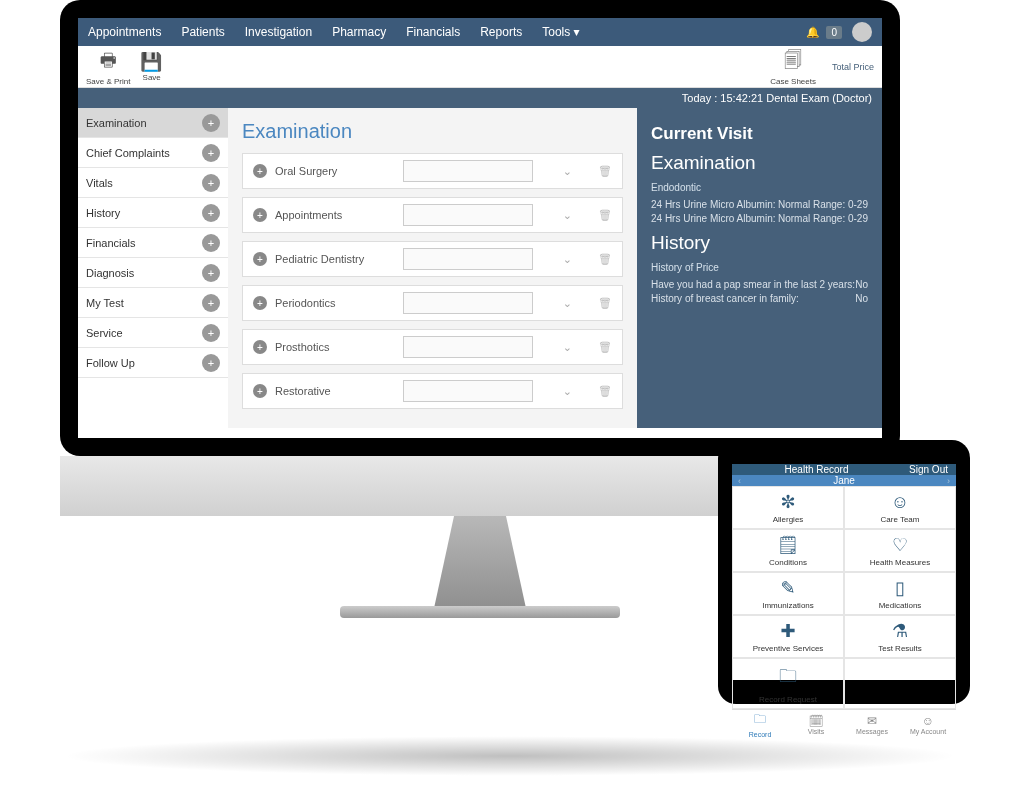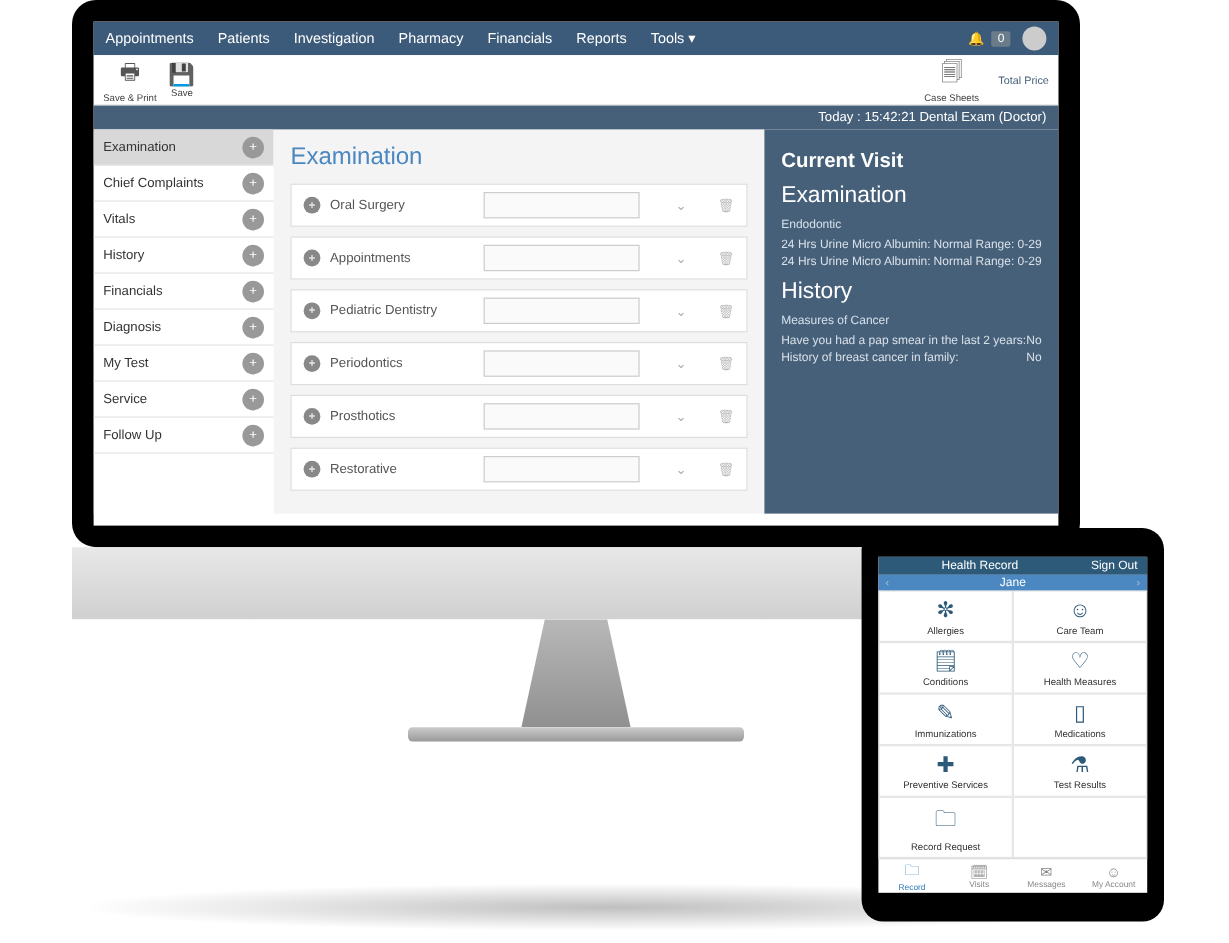--- a/index.html
+++ b/index.html
@@ -55,21 +55,21 @@
 .rightcol h3 { font-size: 17px; font-weight: 700; margin: 6px 0; }
 .rightcol h2 { font-size: 19px; font-weight: 400; margin: 8px 0; }
 .rightcol h4 { font-size: 10px; font-weight: 400; margin: 6px 0; color: #d4e0ea; }
 .kv { display: flex; margin: 3px 0; font-size: 10px; }
 .kv .k { flex: 1; color: #d8e0e8; }
 .kv .v { color: #d8e0e8; }
 
 
 .tablet { position: absolute; left: 718px; top: 440px; width: 252px; }
 .tablet-bezel { background: #000; border-radius: 18px; padding: 24px 14px; }
-.tablet-screen { background: #fff; width: 100%; height: 280px; display: flex; flex-direction: column; }
+.tablet-screen { background: #fff; width: 100%; height: 216px; display: flex; flex-direction: column; }
 .thead { background: #2e5a7a; color: #fff; display: flex; height: 22px; font-size: 10px; align-items:center; }
 .thead .t1 { flex:1; text-align:center; }
 .thead .t2 { padding: 0 8px; }
 .tsub { background: #4b87c0; color: #fff; height: 20px; font-size: 10px; display:flex; align-items:center; justify-content:center; position:relative; }
 .tsub .lar, .tsub .rar { position:absolute; color:#a8c4d8; font-size:9px; }
 .tsub .lar { left: 6px; } .tsub .rar { right: 6px; }
 .grid { flex:1; display: grid; grid-template-columns: 1fr 1fr; }
 .cell { border: 0.5px solid #e5e5e5; display:flex; flex-direction:column; align-items:center; justify-content:center; font-size: 8px; color:#333; cursor:pointer; padding:4px; }
 .cell .cicn { font-size: 18px; color: #2e5a7a; margin-bottom: 2px; }
 .tfoot { height: 30px; display:flex; border-top:1px solid #ddd; }
@@ -215,21 +215,21 @@
               <div class="kv">
                 <span class="k">24 Hrs Urine Micro Albumin:</span>
                 <span class="v">Normal Range: 0-29</span>
               </div>
               <div class="kv">
                 <span class="k">24 Hrs Urine Micro Albumin:</span>
                 <span class="v">Normal Range: 0-29</span>
               </div>
             </div>
           <h2>History</h2>
-          <h4>Measures of Cancer</h4>
+          <h4>History of Price</h4>
           <div id="cancer">
               <div class="kv">
                 <span class="k">Have you had a pap smear in the last 2 years:</span>
                 <span class="v">No</span>
               </div>
               <div class="kv">
                 <span class="k">History of breast cancer in family:</span>
                 <span class="v">No</span>
               </div>
             </div>

